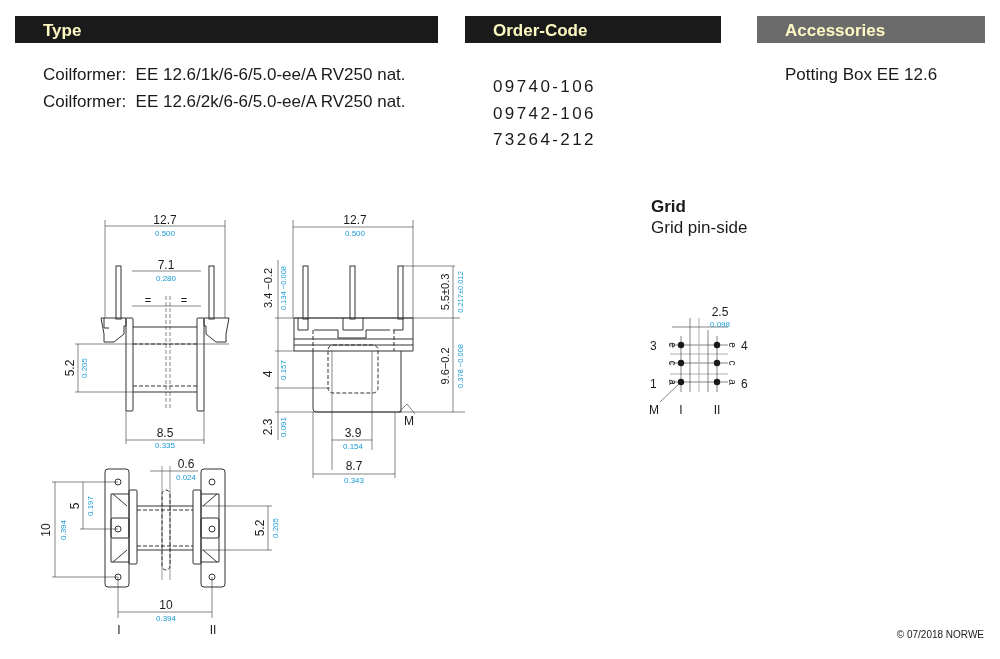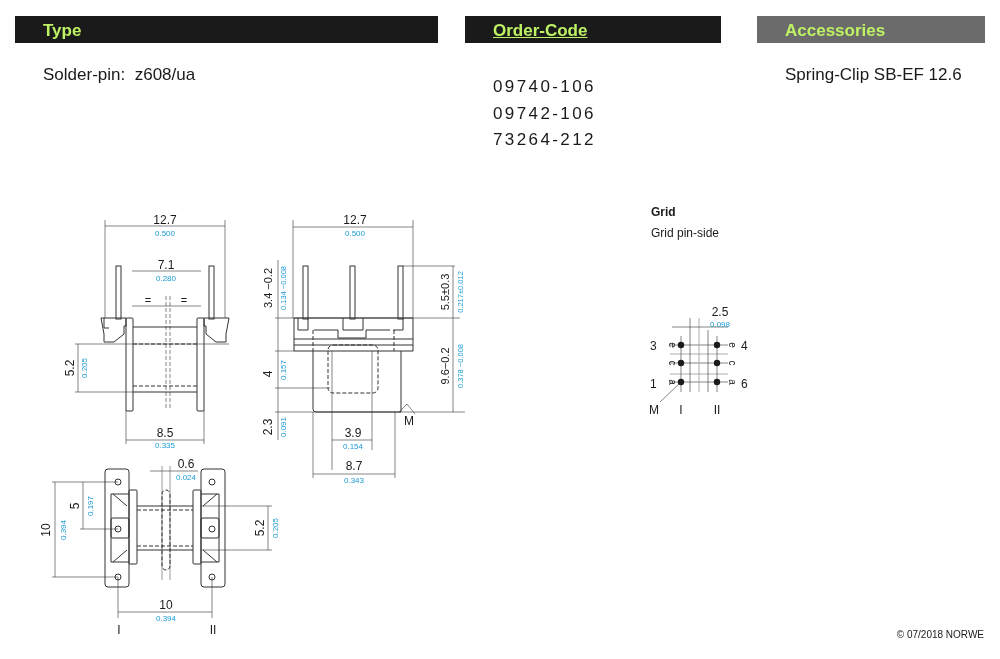--- a/index.html
+++ b/index.html
@@ -1,50 +1,51 @@
 <!DOCTYPE html>
 <html><head>
 <meta charset="utf-8">
 <style>
   html, body { margin:0; padding:0; background:#ffffff; }
   body { width:1000px; height:659px; position:relative; overflow:hidden;
          font-family:"Liberation Sans", sans-serif; color:#1a1a1a; }
-  .hdr { position:absolute; top:16px; height:27px; background:#1a1a1a; color:#bef264;
+  .hdr { position:absolute; top:16px; height:27px; background:#1a1a1a; color:#fef9c3;
          font-weight:bold; font-size:17px; line-height:29px; box-sizing:border-box; padding-left:28px; }
   .hdr.gray { background:#6b6b6b; }
   .rows { position:absolute; top:62px; font-size:17px; line-height:26.5px; }
   .rows div { white-space:pre; }
   .codes { letter-spacing:2.4px;margin-top:12px; }
   .lbl { display:inline-block; }
   svg text { font-family:"Liberation Sans", sans-serif; }
   .blk { fill:#1a1a1a; }
   .blu { fill:#1a9ad6; }
-  .grid-title { position:absolute; left:651px; top:202px; font-size:12px; line-height:21px; }
+  .grid-title { position:absolute; left:651px; top:196px; font-size:17px; line-height:21px; }
   .grid-title .b { font-weight:bold; }
   .copy { position:absolute; right:16px; top:629px; font-size:10px; }
 </style>
 </head>
 <body>
 
 <div class="hdr" style="left:15px;width:423px;"><span>Type</span></div>
-<div class="hdr" style="left:465px;width:256px;text-decoration:underline;"><span>Order-Code</span></div>
+<div class="hdr" style="left:465px;width:256px;"><span>Order-Code</span></div>
 <div class="hdr gray" style="left:757px;width:228px;"><span>Accessories</span></div>
 
 <div class="rows" style="left:43px;">
-  <div><span class="lbl">Solder-pin:</span>  <span>z608/ua</span></div>
+  <div><span class="lbl">Coilformer:</span>  <span>EE 12.6/1k/6-6/5.0-ee/A RV250 nat.</span></div>
+  <div><span class="lbl">Coilformer:</span>  <span>EE 12.6/2k/6-6/5.0-ee/A RV250 nat.</span></div>
 </div>
 
 <div class="rows codes" style="left:493px;">
   <div>09740-106</div>
   <div>09742-106</div>
   <div>73264-212</div>
 </div>
 
 <div class="rows" style="left:785px;">
-  <div>Spring-Clip SB-EF 12.6</div>
+  <div>Potting Box EE 12.6</div>
 </div>
 
 <svg width="1000" height="659" style="position:absolute;left:0;top:0;">
   <g fill="none" stroke="#333" stroke-width="1">
 
     <g>
 
       <line x1="105" y1="226" x2="225" y2="226" stroke-width="0.6"></line>
       <line x1="105" y1="220" x2="105" y2="318" stroke-width="0.6"></line>
       <line x1="225" y1="220" x2="225" y2="318" stroke-width="0.6"></line>

